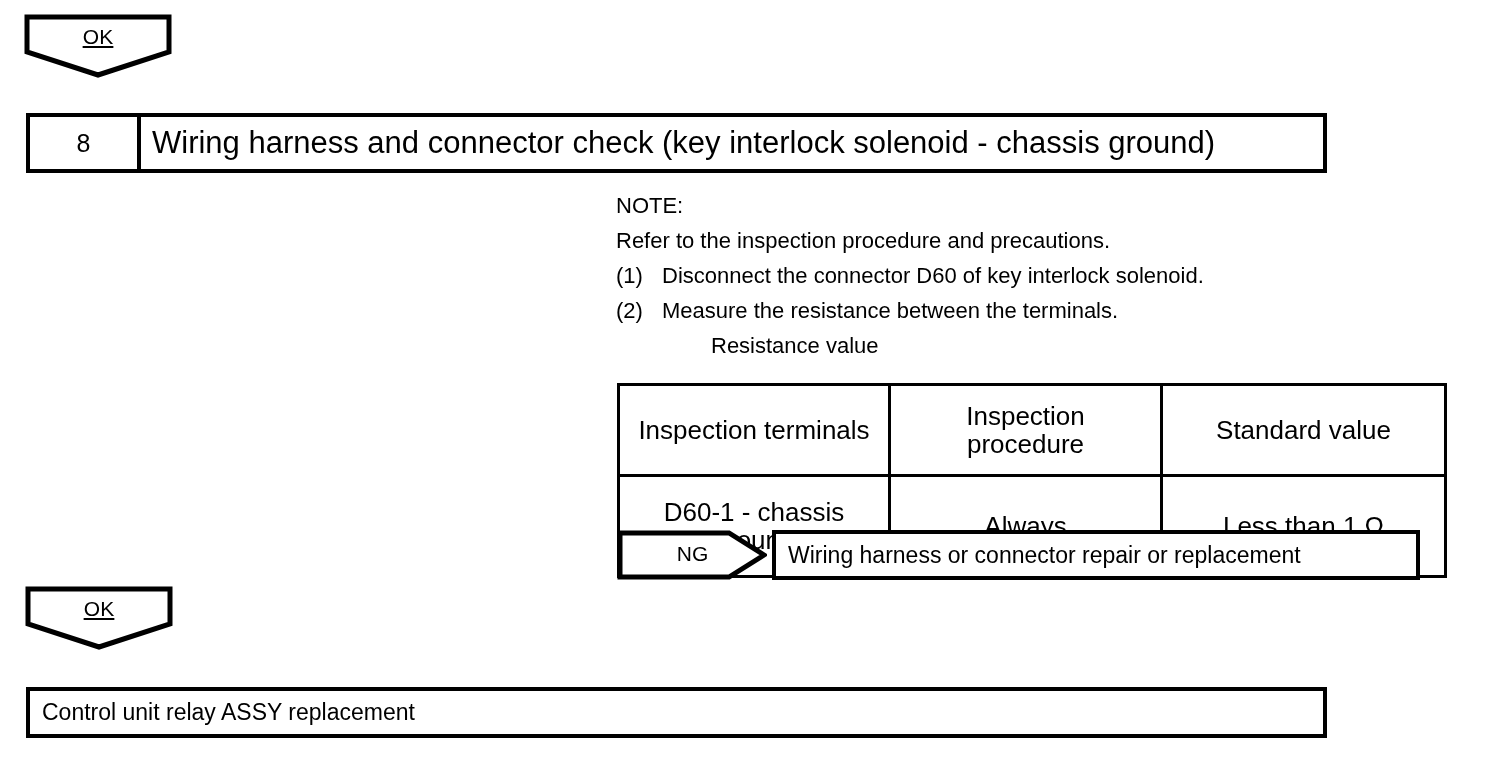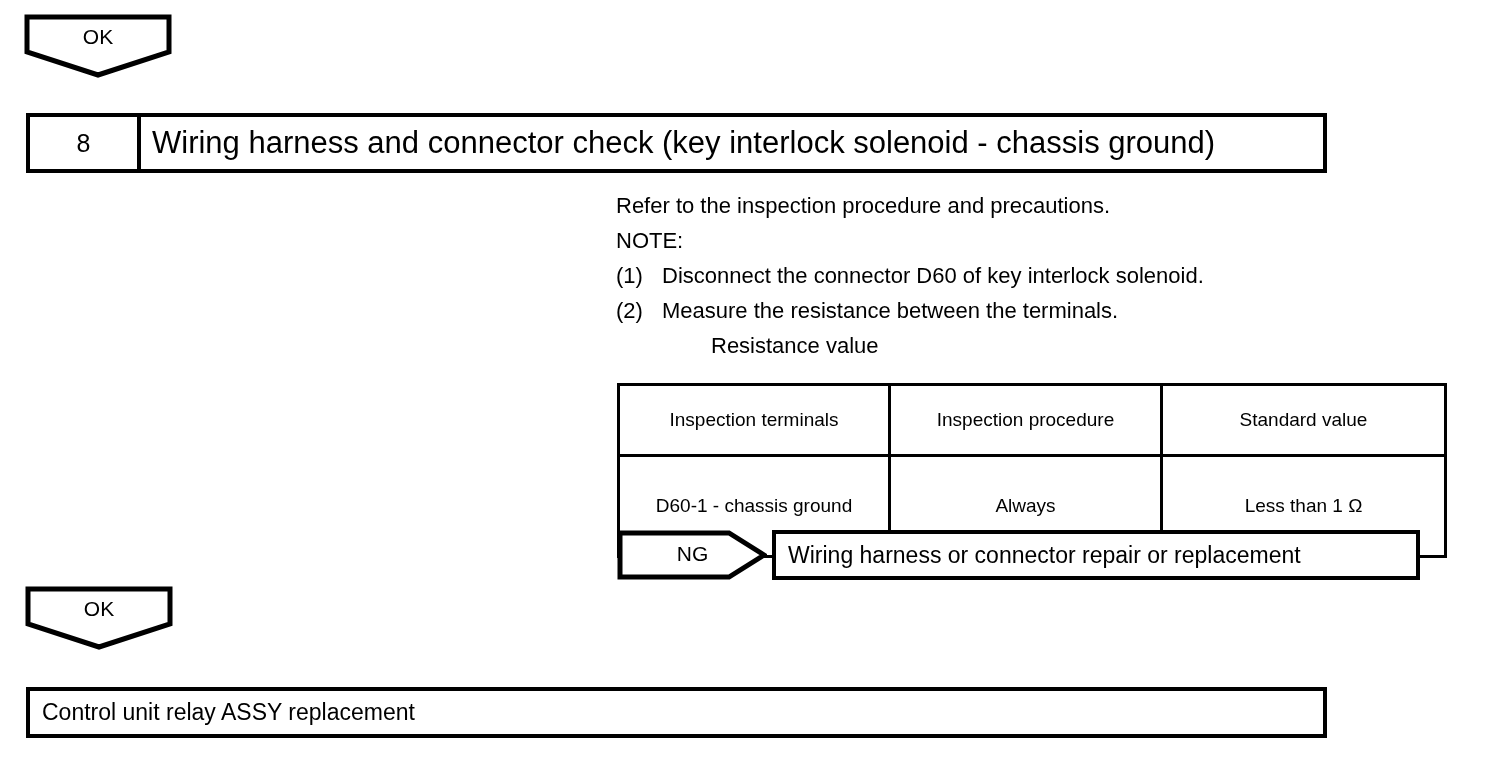--- a/index.html
+++ b/index.html
@@ -27,20 +27,21 @@
   .flag-down svg { display: block; }
   .flag-down .flag-label {
     position: absolute;
     left: 0;
     top: 10px;
     width: 100%;
     text-align: center;
     font-size: 21px;
     line-height: 26px;
     letter-spacing: 0.2px;
+    text-decoration: underline;
   }
 
   
   .flag-right {
     position: absolute;
     box-sizing: border-box;
   }
   .flag-right svg { display: block; }
   .flag-right .flag-label {
     position: absolute;
@@ -108,21 +109,21 @@
   .res-table {
     position: absolute;
     border-collapse: collapse;
     background: #fff;
     table-layout: fixed;
   }
   .res-table th, .res-table td {
     border: 3px solid #000;
     text-align: center;
     font-weight: normal;
-    font-size: 19px;
+    font-size: 26px;
     line-height: 28px;
     padding: 16px;
   }
   .res-table thead th { height: 36px; }
   .res-table tbody td { height: 66px; }
 </style>
 </head>
 <body>
 
 <div id="page">
@@ -133,22 +134,22 @@
     </svg>
     <span class="flag-label">OK</span>
   </div>
 
   <div class="step-row" style="left:26px; top:113px; width:1301px; height:60px;">
     <div class="step-num">8</div>
     <div class="step-title">Wiring harness and connector check (key interlock solenoid - chassis ground)</div>
   </div>
 
   <div class="note-block" style="left:616px; top:188px; width:760px;">
+    <span class="note-line">NOTE:</span>
     <span class="note-line">Refer to the inspection procedure and precautions.</span>
-    <span class="note-line">NOTE:</span>
     <div class="note-item">
       <span class="note-marker">(1)</span>
       <span>Disconnect the connector D60 of key interlock solenoid.</span>
     </div>
     <div class="note-item">
       <span class="note-marker">(2)</span>
       <span>Measure the resistance between the terminals.</span>
     </div>
     <span class="note-line note-indent">Resistance value</span>
   </div>

